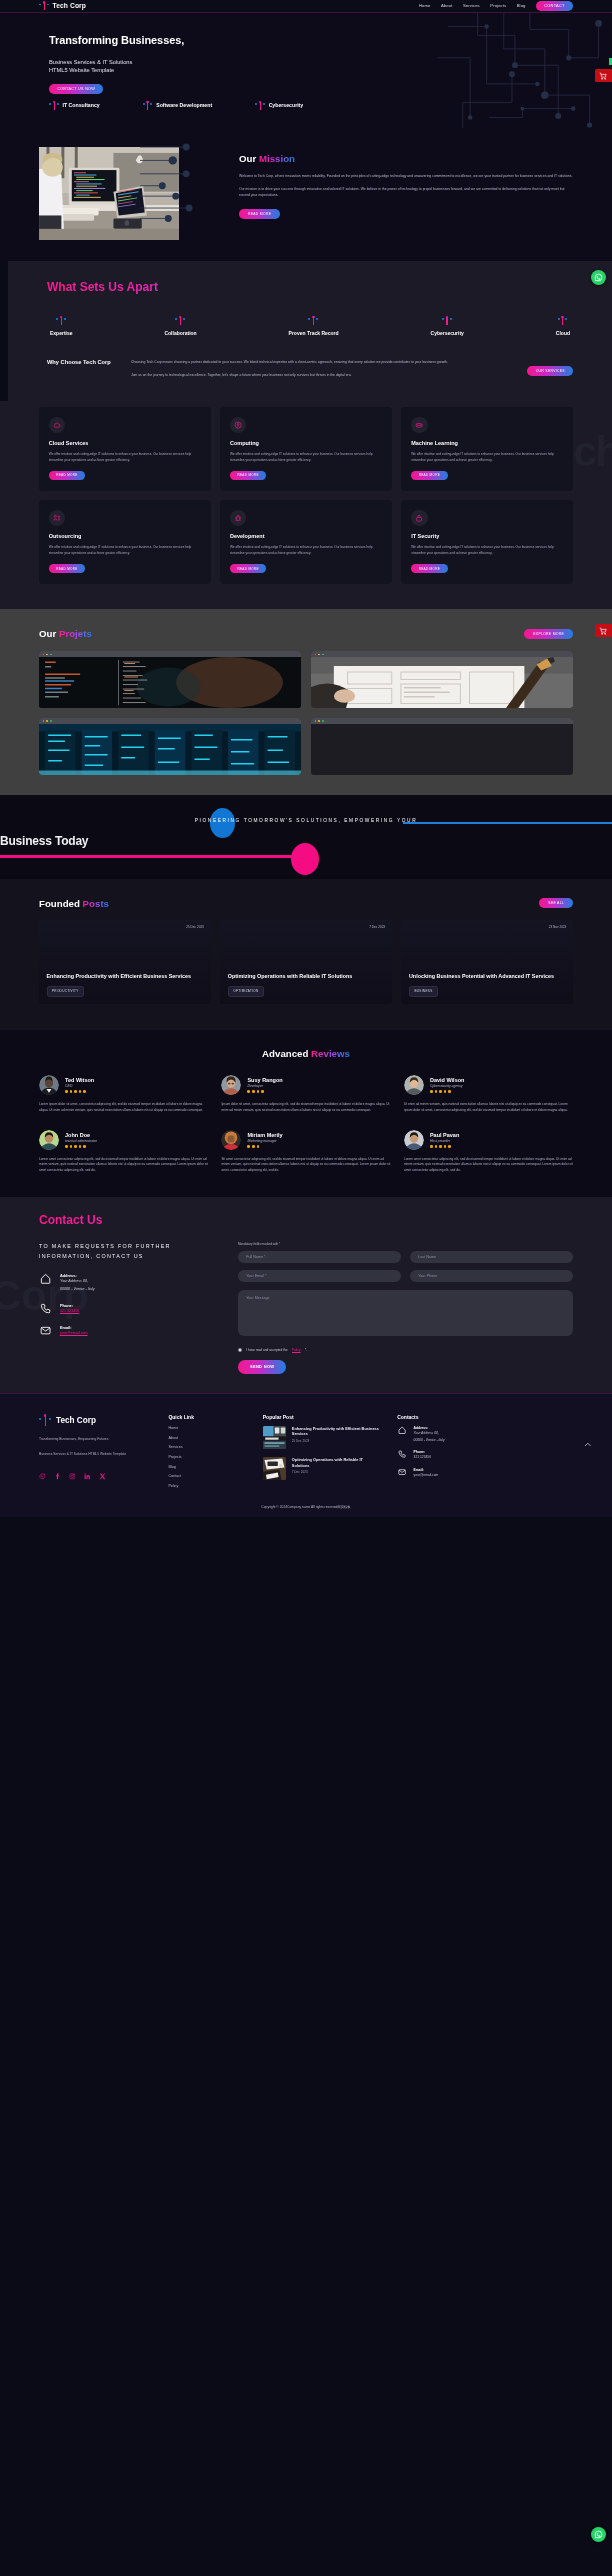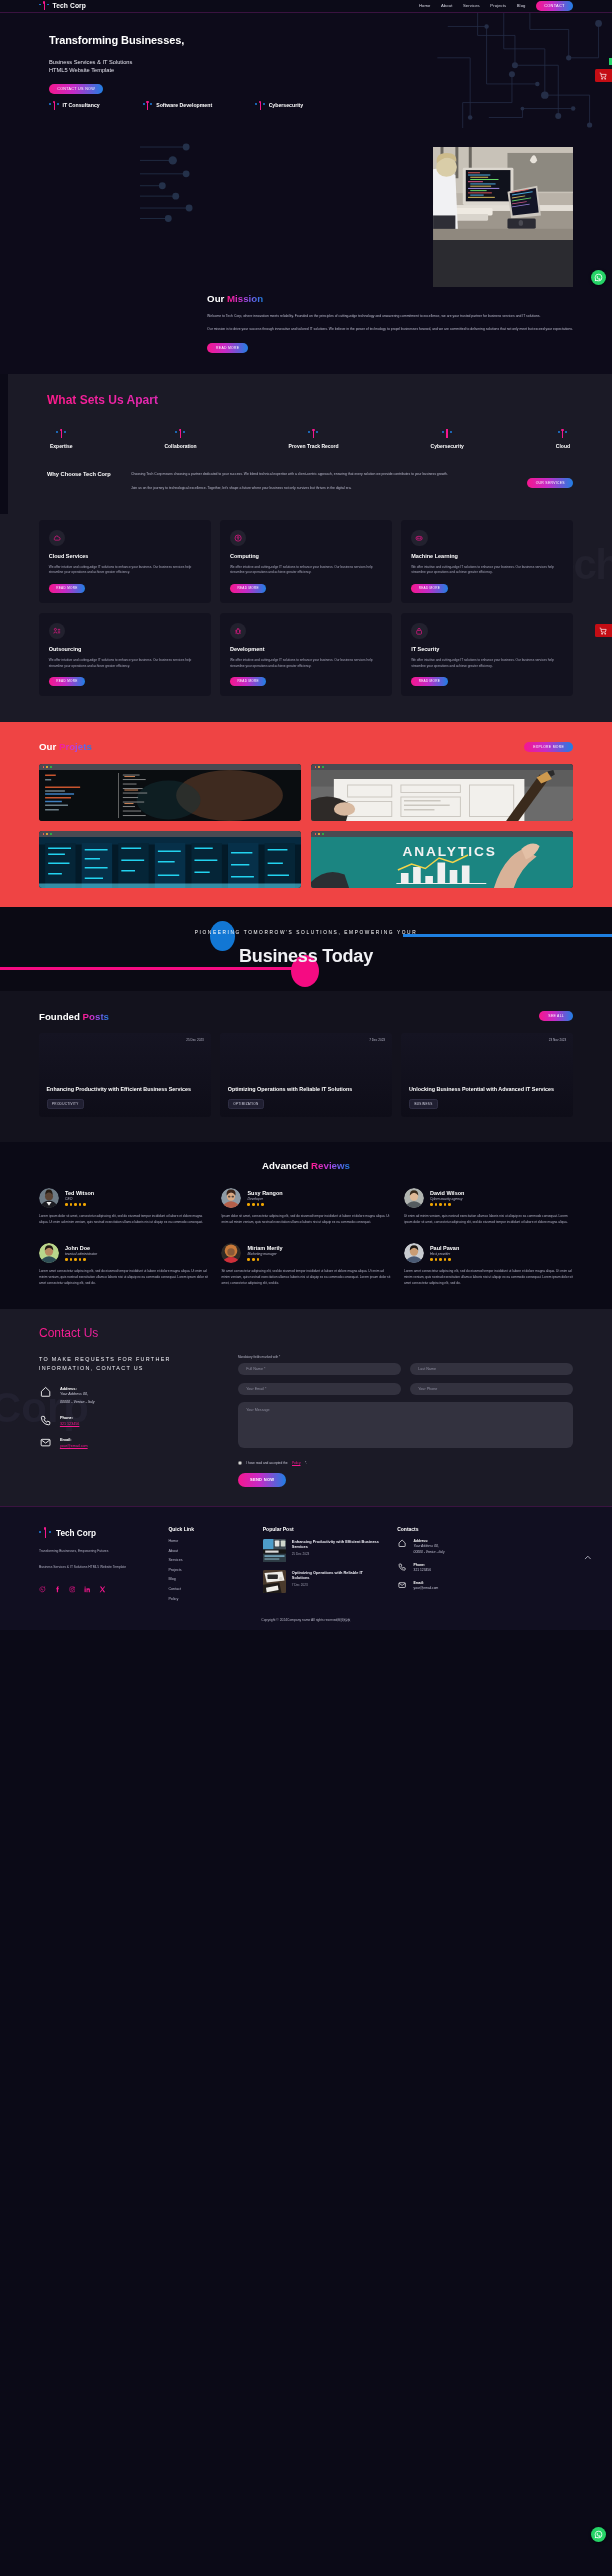--- a/index.html
+++ b/index.html
@@ -49,21 +49,21 @@
   .hero h1 { font-size:11px; line-height:1.22; font-weight:bold; color:#fff; letter-spacing:-0.1px; }
   .hero h1 .l2 { display:block; }
   .hero .sub { margin-top:10.5px; font-size:5.7px; line-height:1.5; color:#e2e2ec; }
   .hero .hero-btn { margin-top:9.7px; font-size:3.7px; padding:3px 8.2px; }
   .hero-feats { position:absolute; left:49px; bottom:17px; display:flex; gap:43px; z-index:3; }
   .feat { display:flex; align-items:center; gap:3px; }
   .feat .t { font-size:5.2px; font-weight:bold; color:#fff; }
 
   
   .mission { position:relative; background:#0d0b1a; padding:19.4px 0 21px 0; }
-  .mission-row { display:flex; padding:0 39px; gap:0; align-items:flex-end;flex-direction:column; }
+  .mission-row { display:flex; padding:0 39px; gap:0; align-items:flex-start; }
   .mission-img {
     width:140px; height:93px; flex:0 0 140px; position:relative; overflow:hidden;
     background:#2b2b30;
   }
   .mission-lines { position:absolute; left:140px; top:13.4px; width:64px; height:82px; }
   .mission-txt { padding-left:60px; padding-top:6px; flex:1; }
   .mission-txt h2 { font-size:9.7px; font-weight:bold; color:#fff; }
   .mission-txt p { margin-top:9px; font-size:3.4px; line-height:1.85; color:#b9b9cb; }
   .mission-txt p + p { margin-top:6.7px; }
   .mission-txt .rm { margin-top:10.5px; font-size:3.4px; padding:3px 9px; }
@@ -92,43 +92,43 @@
   .card { flex:1; background:#13121f; border-radius:3.7px; padding:9.7px 9.7px 10.5px 9.7px; }
   .card-ico {
     width:16.4px; height:16.4px; border-radius:50%; background:#22212e;
     display:flex; align-items:center; justify-content:center; color:#f5178e;
   }
   .card h4 { margin-top:6.7px; font-size:5.5px; font-weight:bold; color:#fff; }
   .card p { margin-top:6px; font-size:3.2px; line-height:1.8; color:#a9a9bc; }
   .card .rm { margin-top:7.5px; font-size:3.1px; padding:2.6px 7.5px; }
 
   
-  .projects { background:#ef4444; padding:19.4px 39px 19.4px 39px; }
+  .projects { background:#404040; padding:19.4px 39px 19.4px 39px; }
   .proj-head { display:flex; align-items:center; justify-content:space-between; }
   .proj-head h2 { font-size:9.7px; font-weight:bold; color:#fff; }
   .proj-head .expl { font-size:3.4px; padding:3px 9px; }
   .proj-grid { display:grid; grid-template-columns:1fr 1fr; gap:9.7px; margin-top:12px; }
   .proj { border-radius:3px; overflow:hidden; background:#1c1c22; height:57px; position:relative; }
   .proj .bar { height:6px; background:#4a4a52; display:flex; align-items:center; padding-left:3.7px; gap:1.8px; }
   .proj .bar i { width:1.8px; height:1.8px; border-radius:50%; display:block; }
   .proj .shot { height:51px; width:100%; position:relative; overflow:hidden; }
 
   
   .banner { position:relative; background:#0b0a14; height:84px; overflow:hidden; }
   .banner .blue-line { position:absolute; left:403px; right:0; top:27px; height:2.6px; background:#1e7fe0; }
   .banner .blue-dot { position:absolute; left:210px; top:13.4px; width:25.4px; height:30px; border-radius:50%; background:#1277d4; }
   .banner .pink-line { position:absolute; left:0; width:299px; top:60px; height:3px; background:#f50b82; }
   .banner .pink-dot { position:absolute; left:291px; top:48px; width:28px; height:32px; border-radius:50%; background:#f50b82; }
   .banner .kicker {
     position:absolute; top:23px; left:0; width:100%; text-align:center;
     font-size:4.8px; letter-spacing:1.6px; color:#fff; z-index:4; font-weight:500;
   }
   .banner .big {
-    position:absolute; top:39px; left:0; width:100%; text-align:center;
-    font-size:18px; font-weight:bold; color:#f0f0f4; z-index:4; letter-spacing:-0.2px;
+    position:absolute; top:39px; left:0; width:100%; text-align:left;
+    font-size:12px; font-weight:bold; color:#f0f0f4; z-index:4; letter-spacing:-0.2px;
   }
 
   
   .posts { background:#13121d; padding:19.4px 39px 25.4px 39px; }
   .posts-head { display:flex; align-items:center; justify-content:space-between; }
   .posts-head h2 { font-size:9.7px; font-weight:bold; color:#fff; }
   .posts-head .see { font-size:3.4px; padding:3px 9px; }
   .post-grid { display:grid; grid-template-columns:1fr 1fr 1fr; gap:9.7px; margin-top:11.2px; }
   .post {
     height:84px; border-radius:3px; position:relative; overflow:hidden;
@@ -151,21 +151,21 @@
   .rev-head { display:flex; gap:6px; align-items:center; }
   .avatar { width:20px; height:20px; flex:0 0 20px; border-radius:50%; overflow:hidden; position:relative; }
   .rev-name { font-size:5.5px; font-weight:bold; color:#fff; }
   .rev-role { font-size:3.4px; font-style:italic; color:#b9b9cb; margin-top:1.1px; }
   .stars { margin-top:2.2px; display:flex; gap:1.9px; }
   .stars i { width:2.7px; height:2.7px; border-radius:50%; background:#f0a500; display:block; }
   .rev-body { margin-top:6.7px; font-size:3.2px; line-height:1.85; color:#b2b2c4; }
 
   
   .contact { background:#1b1a26; padding:16.4px 39px 19.4px 39px; position:relative; overflow:hidden; }
-  .contact h2 { font-size:12px; font-weight:normal; margin-bottom:15px; }
+  .contact h2 { font-size:12px; font-weight:bold; margin-bottom:15px; }
   .contact-ghost {
     position:absolute; left:-9px; top:75px; font-size:42px; font-weight:bold;
     color:#222130; z-index:0; user-select:none;
   }
   .contact-row { display:flex; position:relative; z-index:2; }
   .contact-left { width:187px; flex:0 0 187px; }
   .contact-left .ttl { font-size:5.4px; letter-spacing:1.3px; line-height:1.75; color:#f0f0f6; }
   .cinfo { margin-top:12px; display:flex; gap:8.2px; align-items:flex-start; }
   .cinfo + .cinfo { margin-top:9.7px; }
   .cinfo .ic { width:12.7px; flex:0 0 12.7px; display:flex; align-items:center; justify-content:center; color:#fff; }
@@ -660,40 +660,20 @@
           </svg>
         </div>
       </div>
 
       <div class="proj">
         <div class="bar">
           <i style="background:#ff5f57"></i>
             <i style="background:#febc2e"></i>
             <i style="background:#28c840"></i>
         </div>
-        <div class="shot">
-          <svg width="100%" height="51" viewBox="0 0 344 68" preserveAspectRatio="none">
-            <rect width="344" height="68" fill="#1f8b86"></rect>
-            <rect width="344" height="68" fill="#17807b" opacity=".5"></rect>
-            <text x="120" y="26" font-family="Liberation Sans, sans-serif" font-size="18" letter-spacing="2.5" fill="#f2f2f2" font-weight="bold">ANALYTICS</text>
-            <g fill="#f0f0f0">
-              <rect x="118" y="48" width="10" height="14"></rect>
-                <rect x="134" y="40" width="10" height="22"></rect>
-              <rect x="150" y="52" width="10" height="10"></rect>
-                <rect x="166" y="34" width="10" height="28"></rect>
-              <rect x="182" y="44" width="10" height="18"></rect>
-                <rect x="198" y="38" width="10" height="24"></rect>
-            </g>
-            <path d="M112 62 L230 62" stroke="#f0f0f0" stroke-width="1.5"></path>
-            <path d="M114 44 L132 36 L150 42 L168 28 L186 34 L206 24" stroke="#f5d44a" stroke-width="2" fill="none"></path>
-            <path d="M240 68 q12 -40 38 -52 l18 10 q-22 16 -30 42 Z" fill="#d8b298"></path>
-            <path d="M276 16 q14 -12 24 -4 q-4 12 -18 18 Z" fill="#e3c0a6"></path>
-            <path d="M0 60 q20 -20 44 -10 l6 18 H0 Z" fill="#2a2f33"></path>
-          </svg>
-        </div>
       </div>
     </div>
   </div>
 
   <div class="banner">
     <div class="blue-line"></div>
     <div class="blue-dot"></div>
     <div class="pink-line"></div>
     <div class="pink-dot"></div>
     <div class="kicker">PIONEERING TOMORROW'S SOLUTIONS, EMPOWERING YOUR</div>

